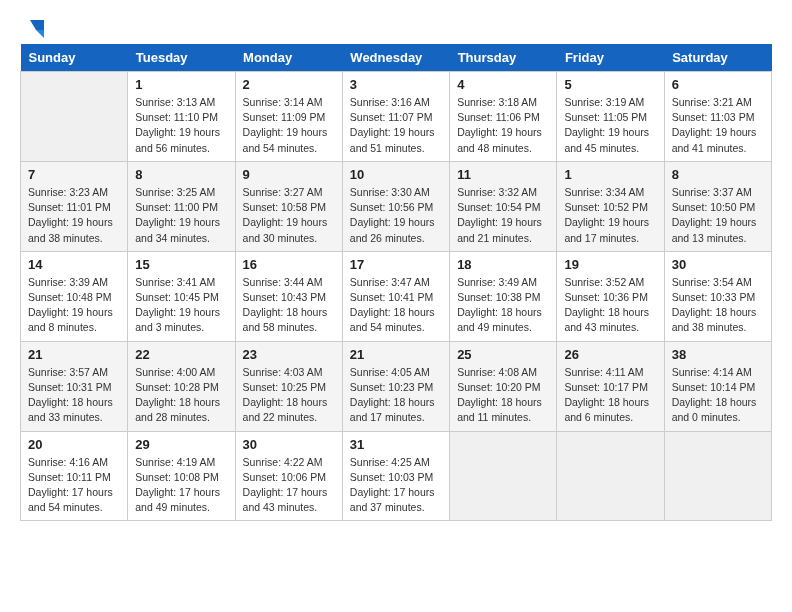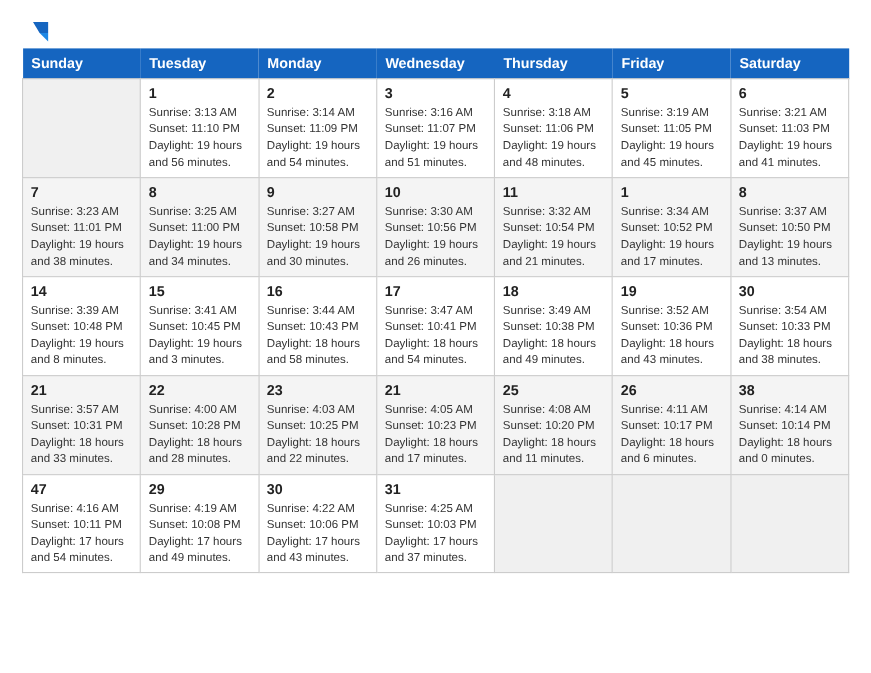--- a/index.html
+++ b/index.html
@@ -223,21 +223,21 @@
           <span class="day-number">26</span>
           <div class="day-info">Sunrise: 4:11 AM<br>Sunset: 10:17 PM<br>Daylight: 18 hours and 6 minutes.</div>
         </td>
         <td>
           <span class="day-number">38</span>
           <div class="day-info">Sunrise: 4:14 AM<br>Sunset: 10:14 PM<br>Daylight: 18 hours and 0 minutes.</div>
         </td>
       </tr>
       <tr>
         <td>
-          <span class="day-number">47</span>
+          <span class="day-number">20</span>
           <div class="day-info">Sunrise: 4:16 AM<br>Sunset: 10:11 PM<br>Daylight: 17 hours and 54 minutes.</div>
         </td>
         <td>
           <span class="day-number">29</span>
           <div class="day-info">Sunrise: 4:19 AM<br>Sunset: 10:08 PM<br>Daylight: 17 hours and 49 minutes.</div>
         </td>
         <td>
           <span class="day-number">30</span>
           <div class="day-info">Sunrise: 4:22 AM<br>Sunset: 10:06 PM<br>Daylight: 17 hours and 43 minutes.</div>
         </td>

